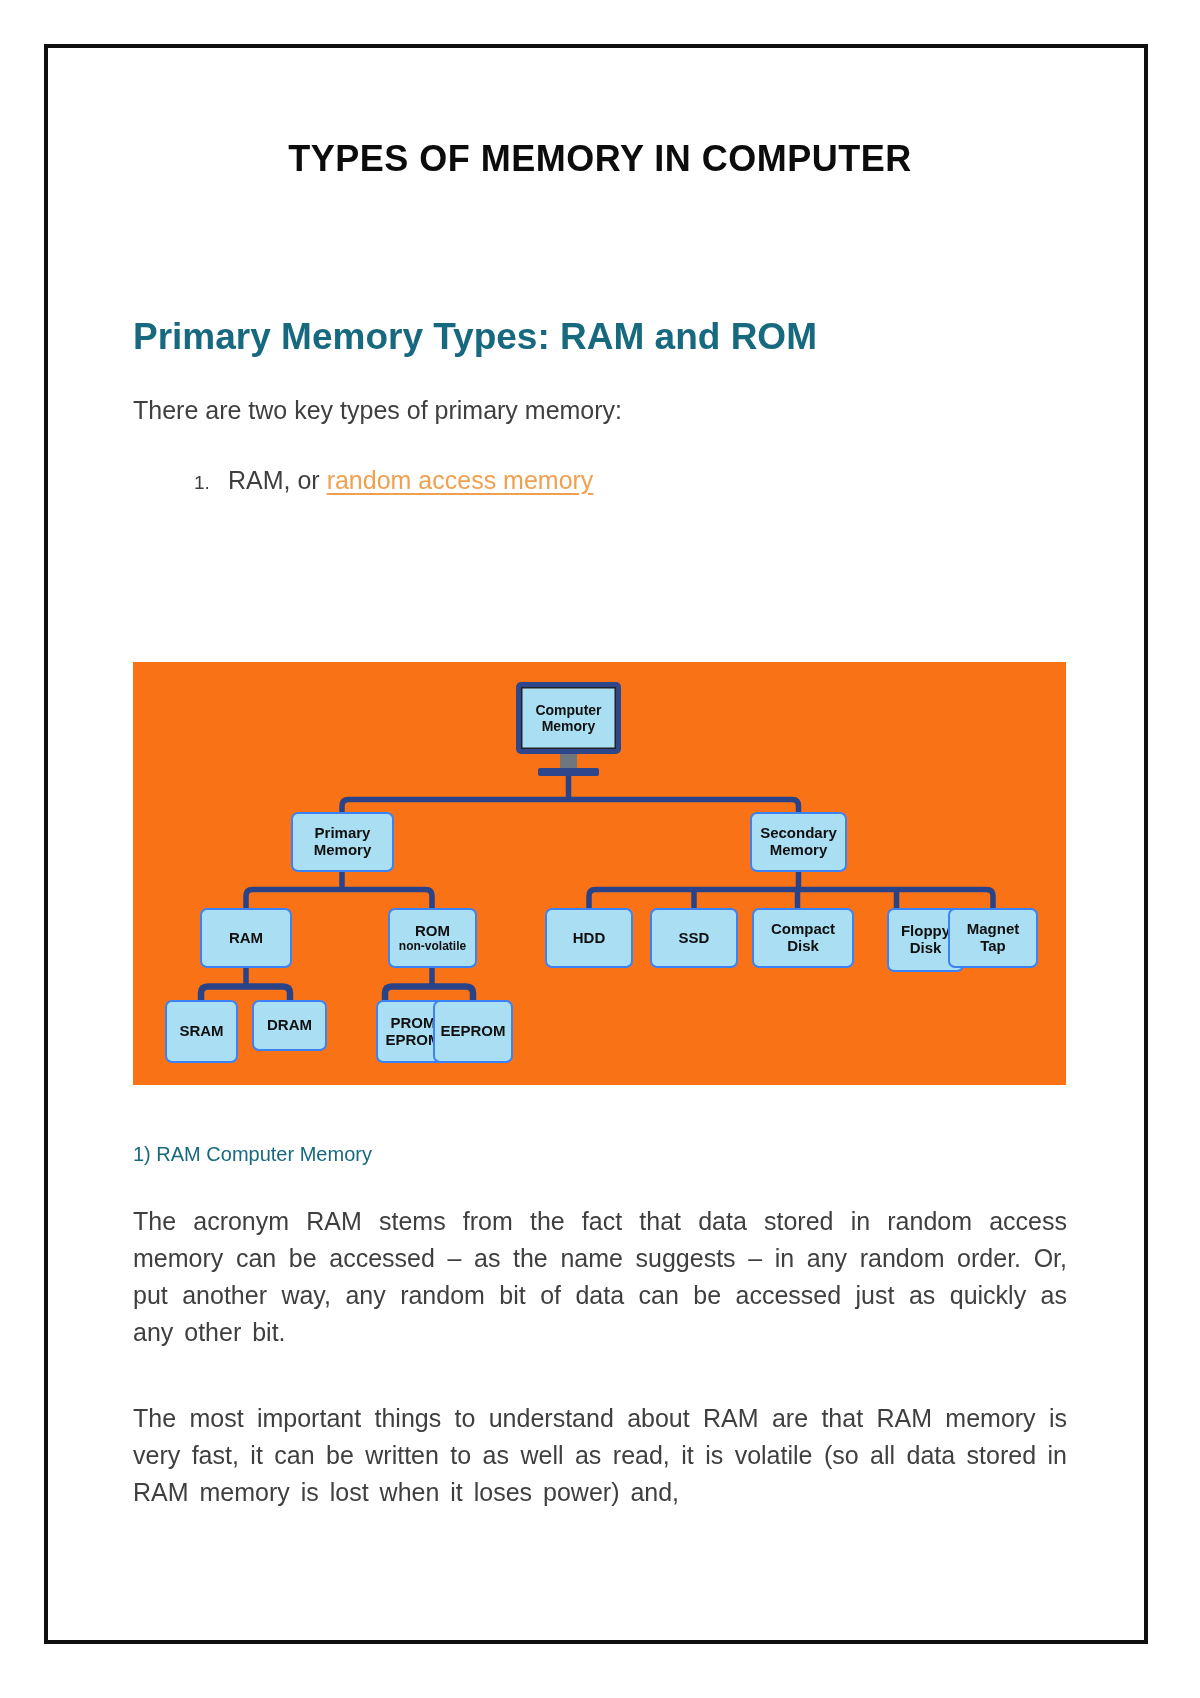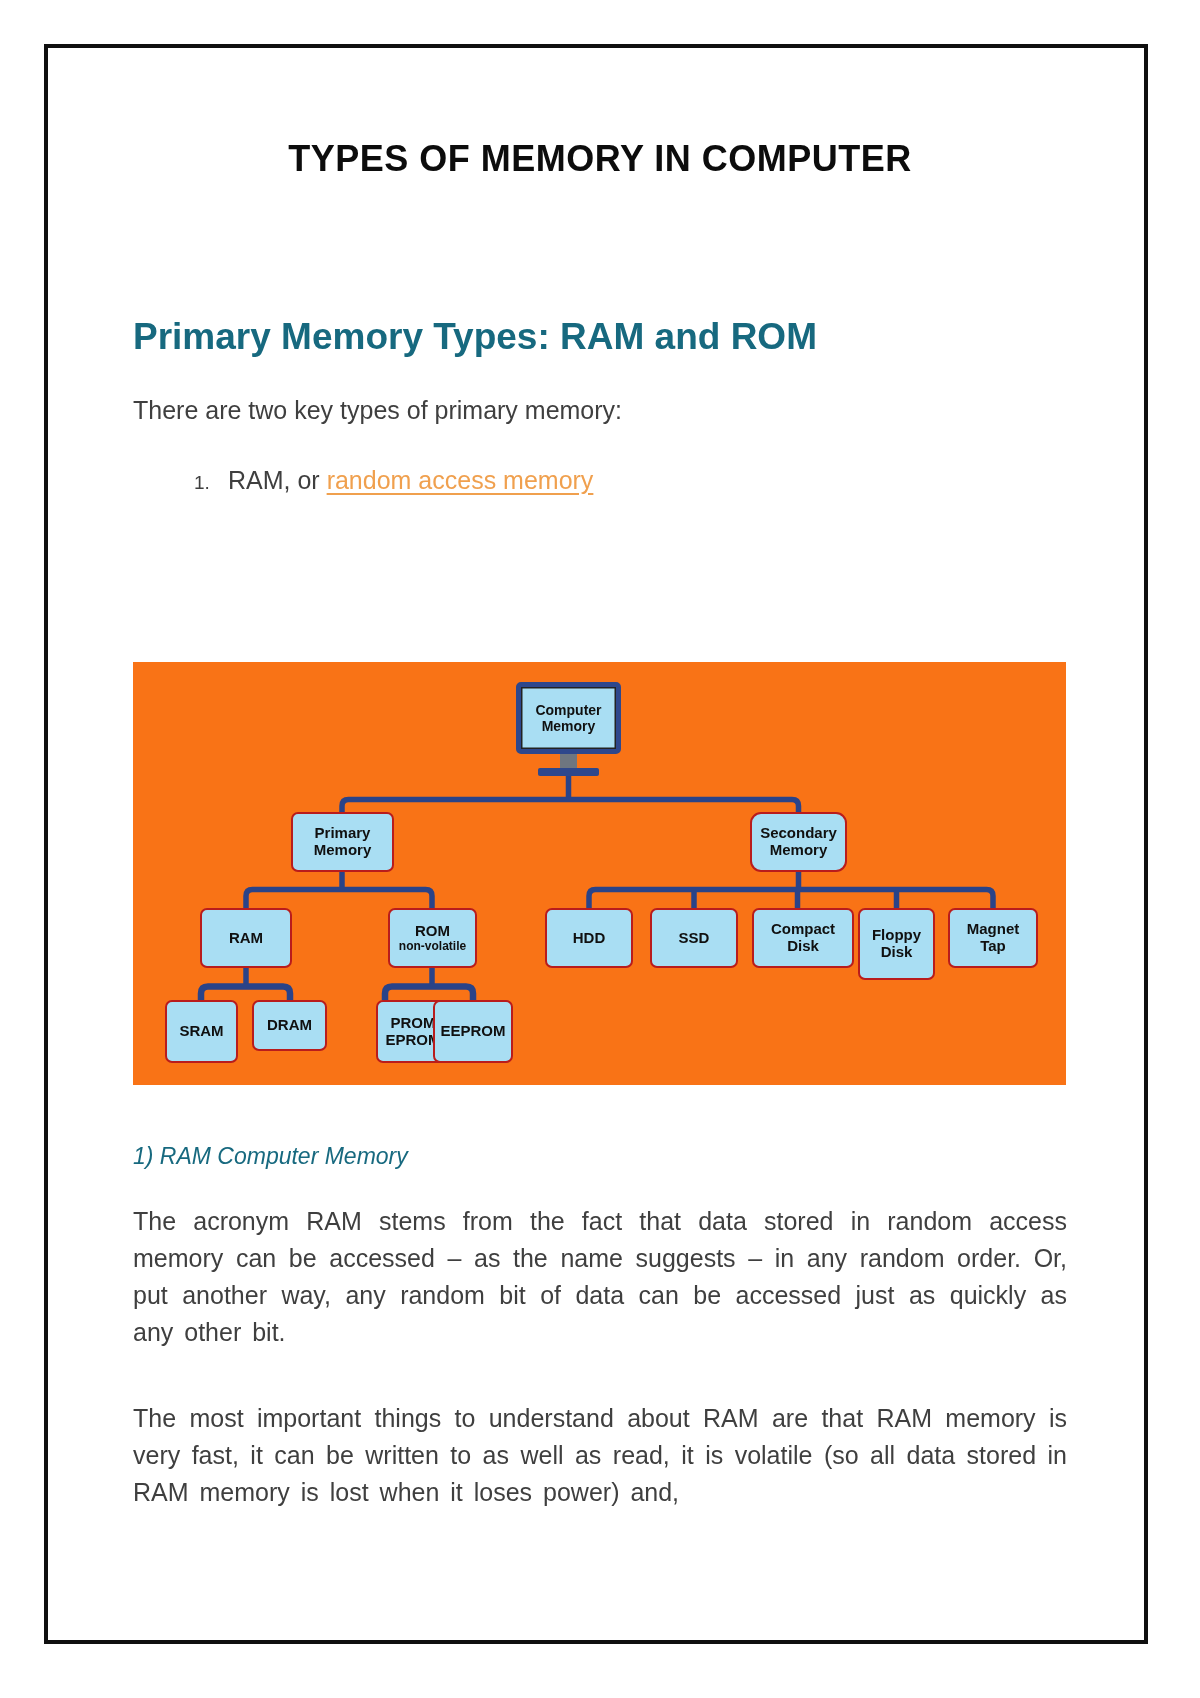--- a/index.html
+++ b/index.html
@@ -30,41 +30,41 @@
   .li1{top:466px;}
   .li2{top:520px;}
 
   
   .diagram{
     position:absolute;left:133px;top:662px;width:933px;height:423px;
     background:#f97316;
   }
   .diagram svg{position:absolute;left:0;top:0;}
   .dbox{
-    position:absolute;background:#a9def3;border:2px solid #b91c1c;border-radius:7px;
+    position:absolute;background:#a9def3;border:2px solid #3b82f6;border-radius:7px;
     display:flex;flex-direction:column;align-items:center;justify-content:center;
     text-align:center;font-weight:bold;color:#101010;font-size:15px;line-height:1.12;
     box-sizing:border-box;padding:2px 3px;
   }
   .dbox .sub{font-size:12px;font-weight:bold;}
   
   .monitor{position:absolute;left:383px;top:20px;width:105px;height:94px;}
   .monitor .screen{
     position:absolute;left:0;top:0;width:105px;height:72px;box-sizing:border-box;
     background:#a9def3;border:5px solid #2e478c;border-radius:5px;
     box-shadow:inset 0 0 0 1.5px #222;
     display:flex;align-items:center;justify-content:center;text-align:center;
     font-size:14px;font-weight:bold;color:#101010;line-height:1.15;
   }
   .monitor .neck{position:absolute;left:44px;top:72px;width:17px;height:15px;background:#6e7680;}
   .monitor .base{position:absolute;left:22px;top:86px;width:61px;height:8px;background:#2e478c;border-radius:2px;}
 
   .h2{
     position:absolute;top:1143px;left:133px;width:940px;
-    font-size:23px;font-weight:normal;color:#17697f;font-style:italic;
+    font-size:20px;font-weight:normal;color:#17697f;
   }
   .body-par{
     position:absolute;left:133px;width:934px;font-size:25px;color:#3f3f3f;
     line-height:37px;text-align:justify;word-spacing:4px;
   }
   .p1{top:1203px;}
   .p2{top:1400px;}
 </style>
 </head>
 <body>
@@ -102,32 +102,32 @@
       </g>
     </svg>
 
     <div class="monitor">
       <div class="screen">Computer Memory</div>
       <div class="neck"></div>
       <div class="base"></div>
     </div>
 
     <div class="dbox" style="left:158px;top:150px;width:103px;height:60px;">Primary Memory</div>
-    <div class="dbox" style="left:617px;top:150px;width:97px;height:60px;border-radius:11px;">Secondary Memory</div>
+    <div class="dbox" style="left:617px;top:150px;width:97px;height:60px;">Secondary Memory</div>
 
     <div class="dbox" style="left:67px;top:246px;width:92px;height:60px;">RAM</div>
     <div class="dbox" style="left:255px;top:246px;width:89px;height:60px;">
       <span>ROM</span>
       <span class="sub">non-volatile</span>
     </div>
 
     <div class="dbox" style="left:412px;top:246px;width:88px;height:60px;">HDD</div>
     <div class="dbox" style="left:517px;top:246px;width:88px;height:60px;">SSD</div>
     <div class="dbox" style="left:619px;top:246px;width:102px;height:60px;">Compact Disk</div>
-    <div class="dbox" style="left:725px;top:246px;width:77px;height:72px;">Floppy Disk</div>
+    <div class="dbox" style="left:754px;top:246px;width:77px;height:64px;">Floppy Disk</div>
     <div class="dbox" style="left:815px;top:246px;width:90px;height:60px;">Magnet Tap</div>
 
     <div class="dbox" style="left:32px;top:338px;width:73px;height:63px;">SRAM</div>
     <div class="dbox" style="left:119px;top:338px;width:75px;height:51px;">DRAM</div>
     <div class="dbox" style="left:215px;top:338px;width:74px;height:63px;margin-left:28px;">PROM EPROM</div>
     <div class="dbox" style="left:300px;top:338px;width:80px;height:63px;">EEPROM</div>
   </div>
 
   <div class="h2">1) RAM Computer Memory</div>
 

